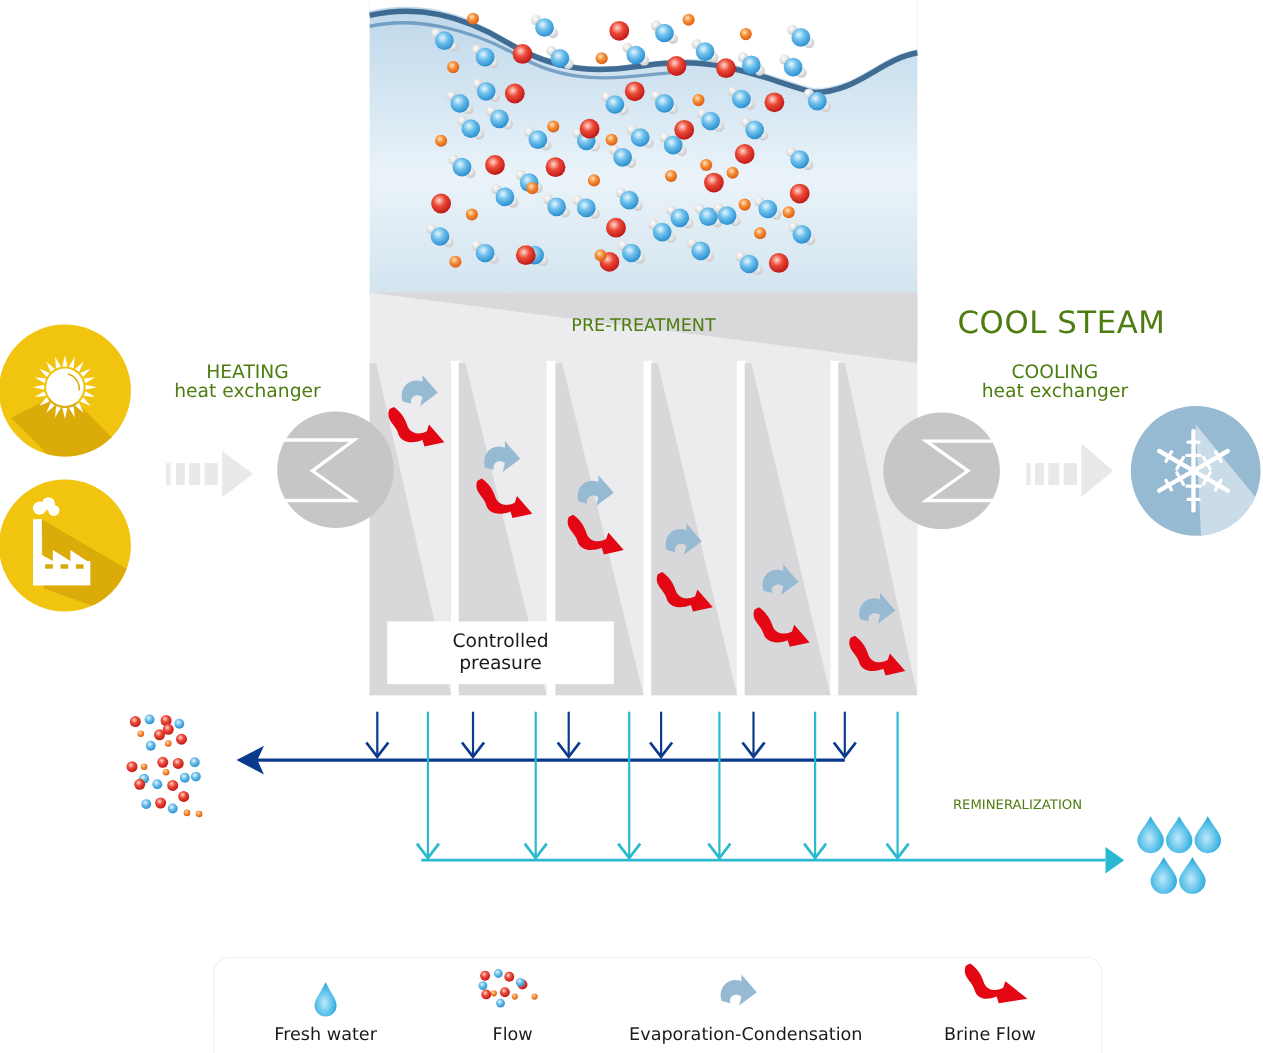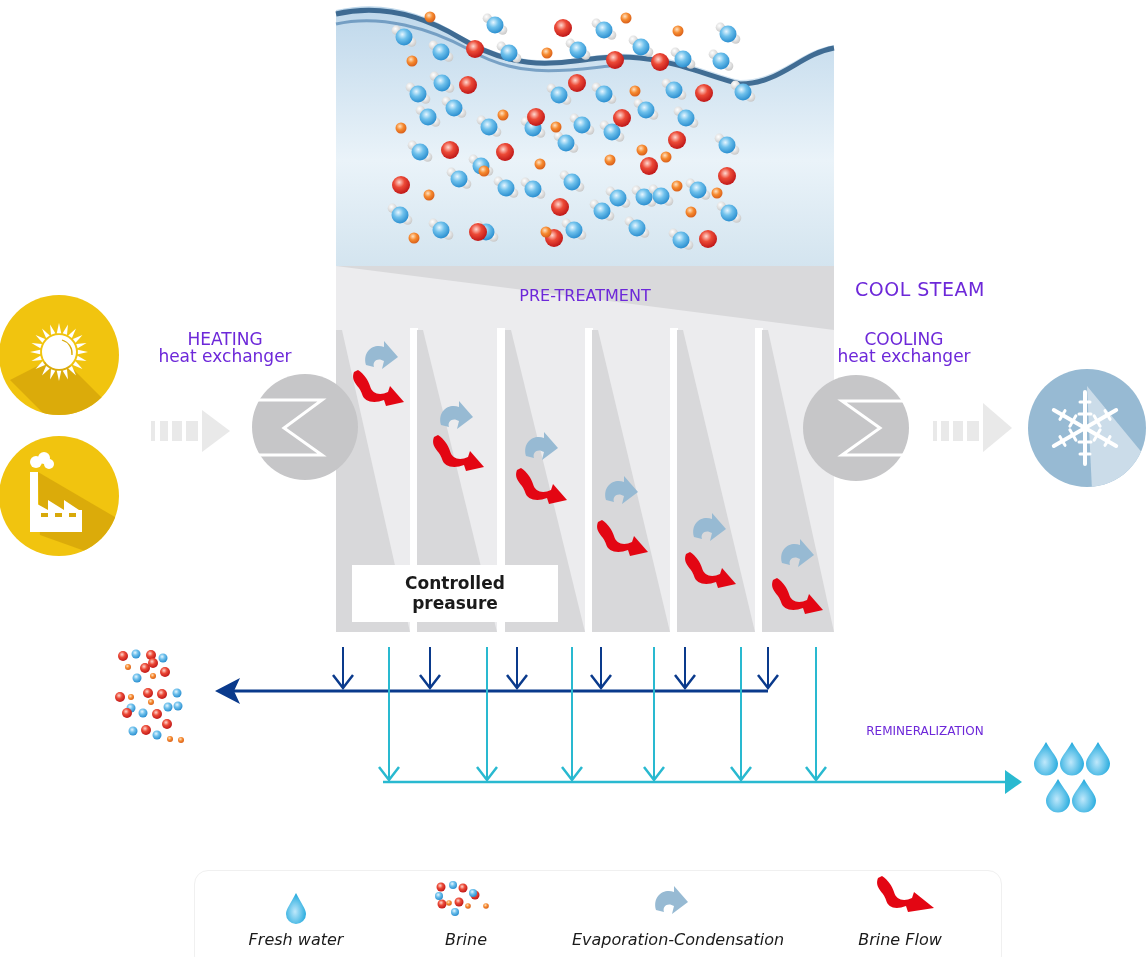--- a/index.html
+++ b/index.html
@@ -1,32 +1,32 @@
 <!DOCTYPE html>
 <html><head>
   <meta charset="utf-8">
   <style>
     html, body { margin: 0; padding: 0; background: #ffffff; }
     body { width: 1148px; height: 957px; position: relative; overflow: hidden;
            font-family: "DejaVu Sans", sans-serif; color: #1a1a1a; }
     svg { position: absolute; left: 0; top: 0; }
-    .lbl { position: absolute; text-align: center; color: #6d28d9; line-height: 1.0; }
+    .lbl { position: absolute; text-align: center; color: #4d7c0f; line-height: 1.0; }
     .heat-title { left: 140px; top: 331px; width: 170px; font-size: 17px; }
     .heat-title span { display: block; }
-    .cool-title { left: 824px; top: 331px; width: 160px; font-size: 17px; }
+    .cool-title { left: 879px; top: 331px; width: 160px; font-size: 17px; }
     .cool-title span { display: block; }
-    .big-title { left: 855px; top: 280px; width: 220px; font-size: 19px; letter-spacing: 0.5px; text-align: left; }
+    .big-title { left: 855px; top: 280px; width: 220px; font-size: 28px; letter-spacing: 0.5px; text-align: center; }
     .pretreat { left: 470px; top: 288px; width: 230px; font-size: 16px; }
     .pressure-box { position: absolute; left: 352px; top: 565px; width: 206px; height: 57px; background: #fff;
                     font-size: 17px; text-align: center; line-height: 20px; padding-top: 8px; box-sizing: border-box; }
-    .pressure-box span { display: block; font-weight: bold; }
+    .pressure-box span { display: block; }
     .remin { left: 820px; top: 725px; width: 210px; font-size: 12px; }
     .legend { position: absolute; left: 194px; top: 870px; width: 808px; height: 100px; border: 1px solid #f0f0f0;
               border-radius: 14px; box-sizing: border-box; }
-    .leg-lbl { position: absolute; top: 930px; font-size: 16px; text-align: center; font-style: italic; }
+    .leg-lbl { position: absolute; top: 930px; font-size: 16px; text-align: center; }
   </style>
 </head>
 <body>
 
 <svg width="1148" height="957" viewBox="0 0 1148 957">
   <defs>
     <linearGradient id="waterGrad" x1="0" y1="0" x2="0" y2="1">
       <stop offset="0" stop-color="#bcd6ea"></stop>
       <stop offset="0.6" stop-color="#eaf3f9"></stop>
       <stop offset="1" stop-color="#d3e4ef"></stop>
@@ -584,15 +584,15 @@
 </div>
 <div class="lbl pretreat">PRE-TREATMENT</div>
 <div class="pressure-box">
   <span>Controlled</span>
   <span>preasure</span>
 </div>
 <div class="lbl remin">REMINERALIZATION</div>
 
 <div class="legend"></div>
 <div class="leg-lbl" style="left:226px;width:140px">Fresh water</div>
-<div class="leg-lbl" style="left:416px;width:100px">Brine</div>
+<div class="leg-lbl" style="left:416px;width:100px">Flow</div>
 <div class="leg-lbl" style="left:553px;width:250px">Evaporation-Condensation</div>
 <div class="leg-lbl" style="left:830px;width:140px">Brine Flow</div>
 
 </body></html>

